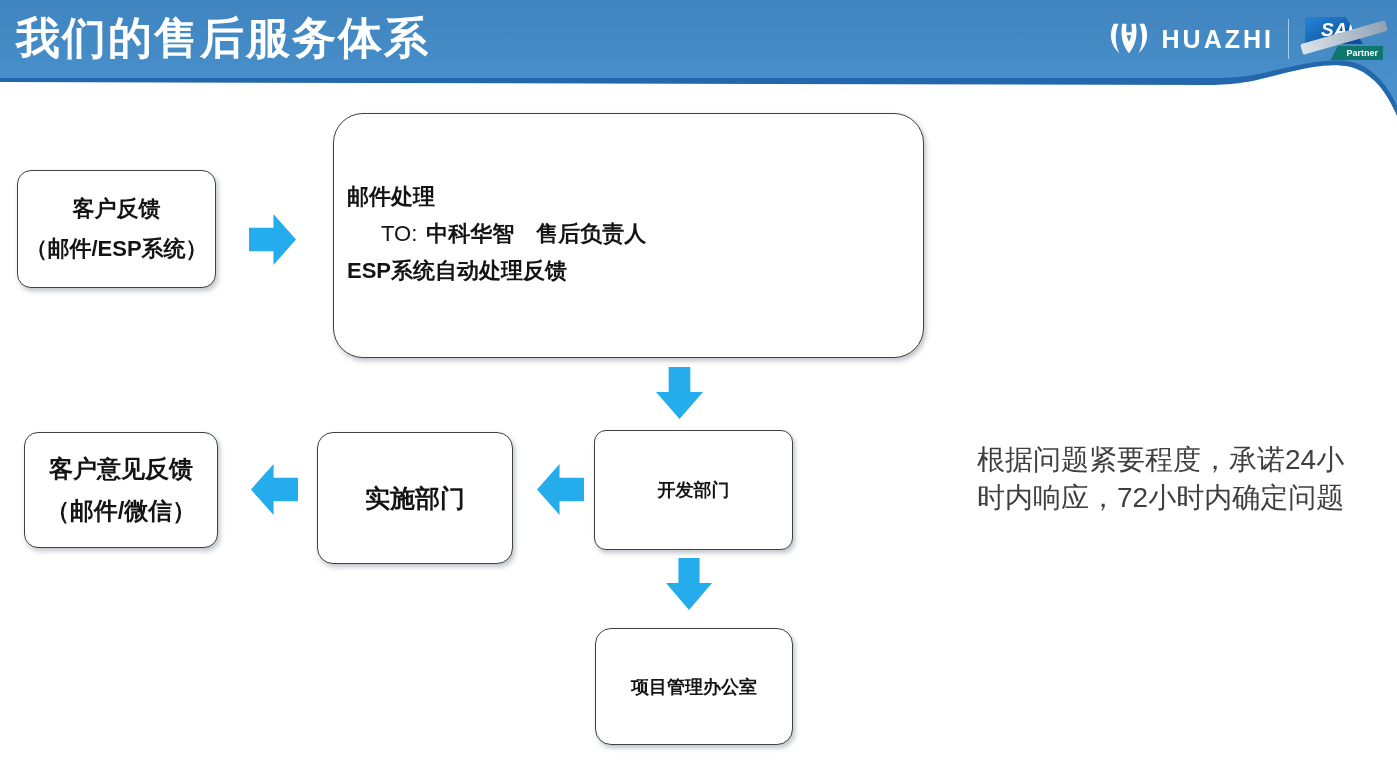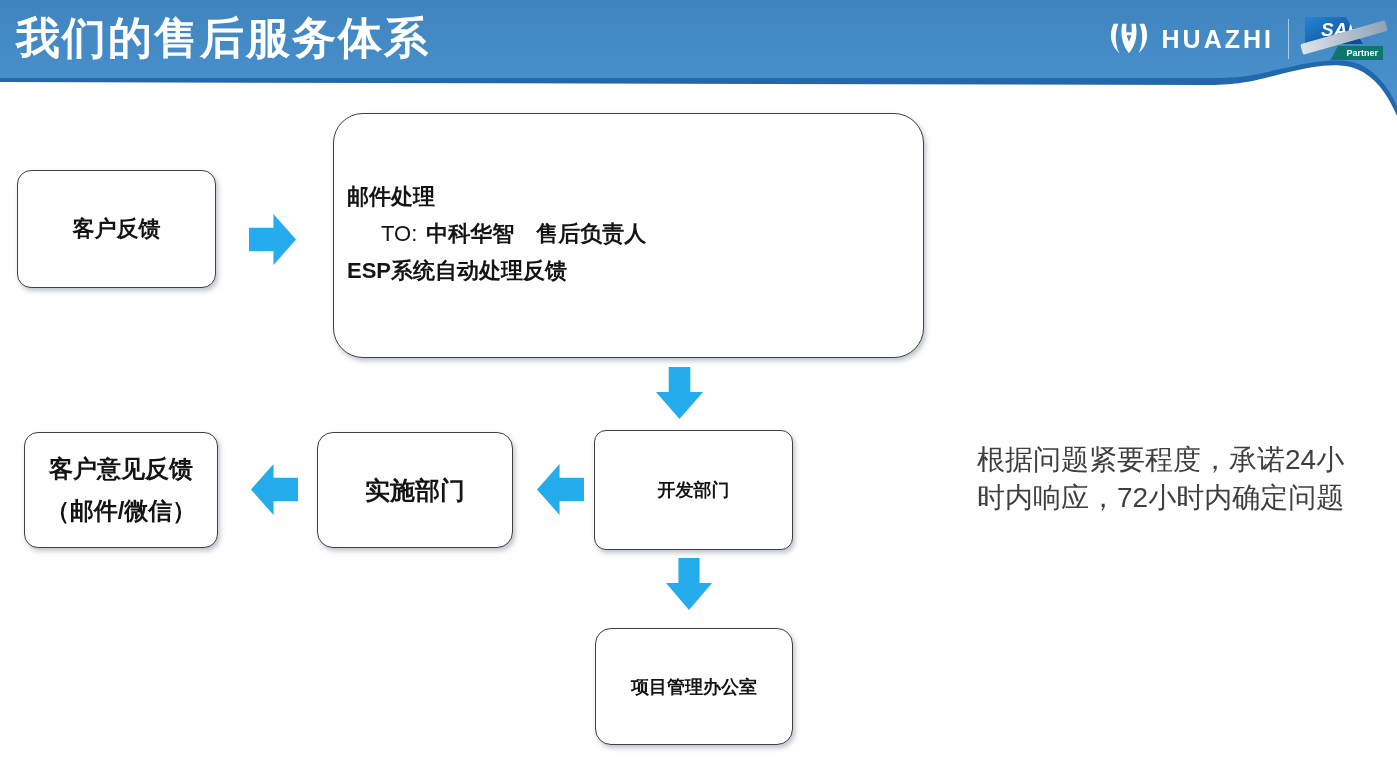--- a/index.html
+++ b/index.html
@@ -20,21 +20,21 @@
 
   
   .box{position:absolute;background:#ffffff;border:1px solid #404040;box-shadow:2px 3px 5px rgba(110,125,140,.45);box-sizing:border-box;color:#141414;font-weight:bold;}
   .box-center{display:flex;flex-direction:column;align-items:center;justify-content:center;text-align:center;}
   .box-a{left:17px;top:170px;width:199px;height:118px;border-radius:14px;font-size:22px;line-height:40px;}
   .box-b{left:333px;top:113px;width:591px;height:245px;border-radius:30px;font-size:22px;line-height:37px;padding:64px 0 16px 13px;}
   .bb-line2{margin-left:34px;}
   .bb-line3{}
   .to-prefix{font-weight:normal;margin-right:9px;}
   .box-dev{left:594px;top:430px;width:199px;height:120px;border-radius:12px;font-size:18px;text-align:center;}
-  .box-impl{left:317px;top:432px;width:196px;height:116px;border-radius:16px;font-size:25px;justify-content:center;}
+  .box-impl{left:317px;top:432px;width:196px;height:132px;border-radius:16px;font-size:25px;justify-content:center;}
   .box-opinion{left:24px;top:432px;width:194px;height:116px;border-radius:14px;font-size:24px;line-height:42px;}
   .box-pmo{left:595px;top:628px;width:198px;height:117px;border-radius:16px;font-size:18px;}
 
   
   .arrow{position:absolute;background:#24acec;}
   .ar-right{clip-path:polygon(0 27%,52% 27%,52% 0,100% 50%,52% 100%,52% 73%,0 73%);}
   .ar-left{clip-path:polygon(100% 27%,48% 27%,48% 0,0 50%,48% 100%,48% 73%,100% 73%);}
   .ar-down{clip-path:polygon(27% 0,73% 0,73% 48%,100% 48%,50% 100%,0 48%,27% 48%);}
   .a-r1{left:249px;top:214px;width:47px;height:51px;}
   .a-d1{left:656px;top:367px;width:47px;height:52px;}
@@ -76,20 +76,21 @@
     <span class="logo-divider"></span>
     <span class="sap">
       <span class="sap-main">SAP</span>
       <span class="sap-swoosh"></span>
       <span class="sap-partner">Partner</span>
     </span>
   </div>
 
   <div class="box box-center box-a">
     <div>客户反馈</div>
+    <div>（邮件/ESP系统）</div>
   </div>
 
   <div class="arrow ar-right a-r1"></div>
 
   <div class="box box-b">
     <div>邮件处理</div>
     <div class="bb-line2">
       <span class="to-prefix">TO:</span><span>中科华智　售后负责人</span>
     </div>
     <div class="bb-line3">ESP系统自动处理反馈</div>

